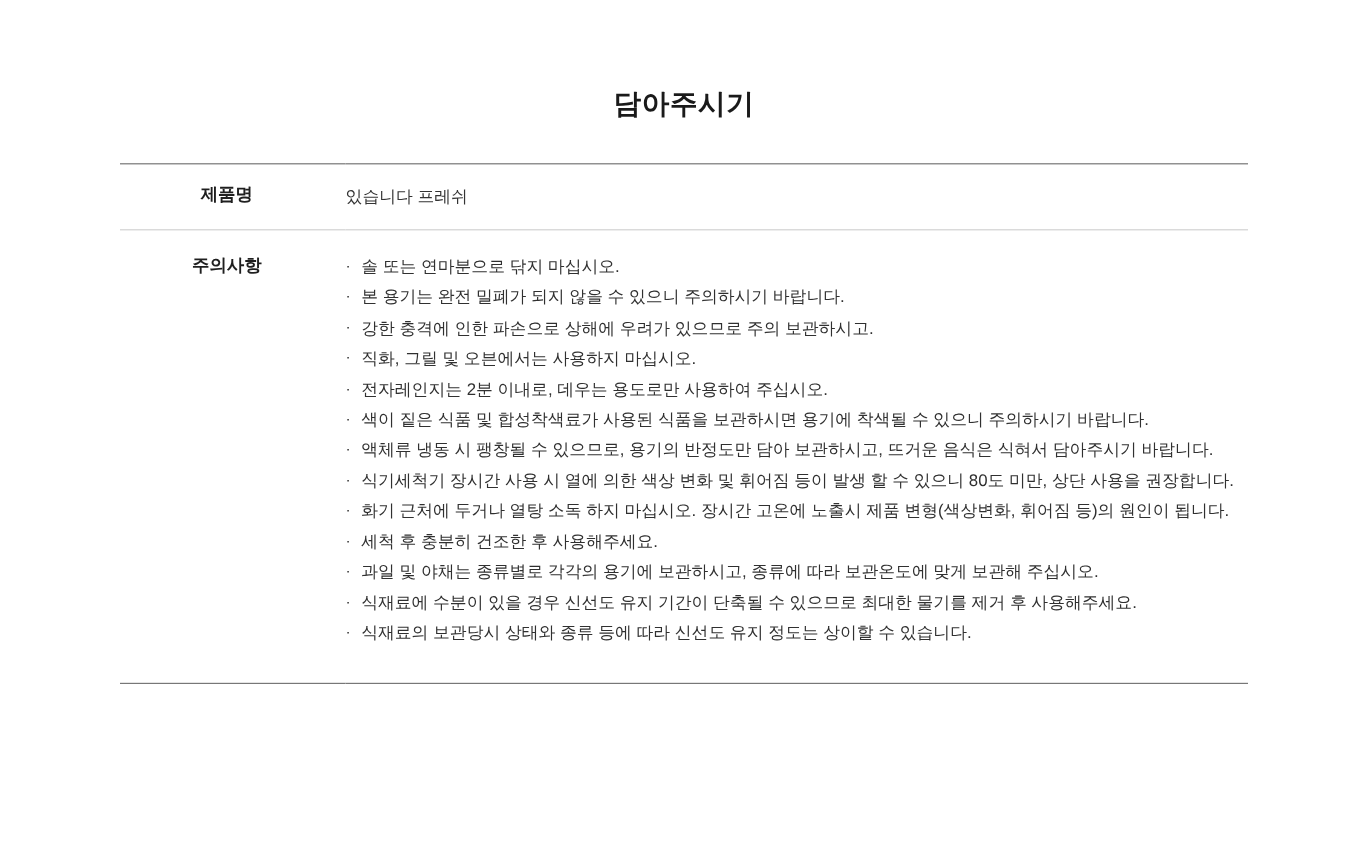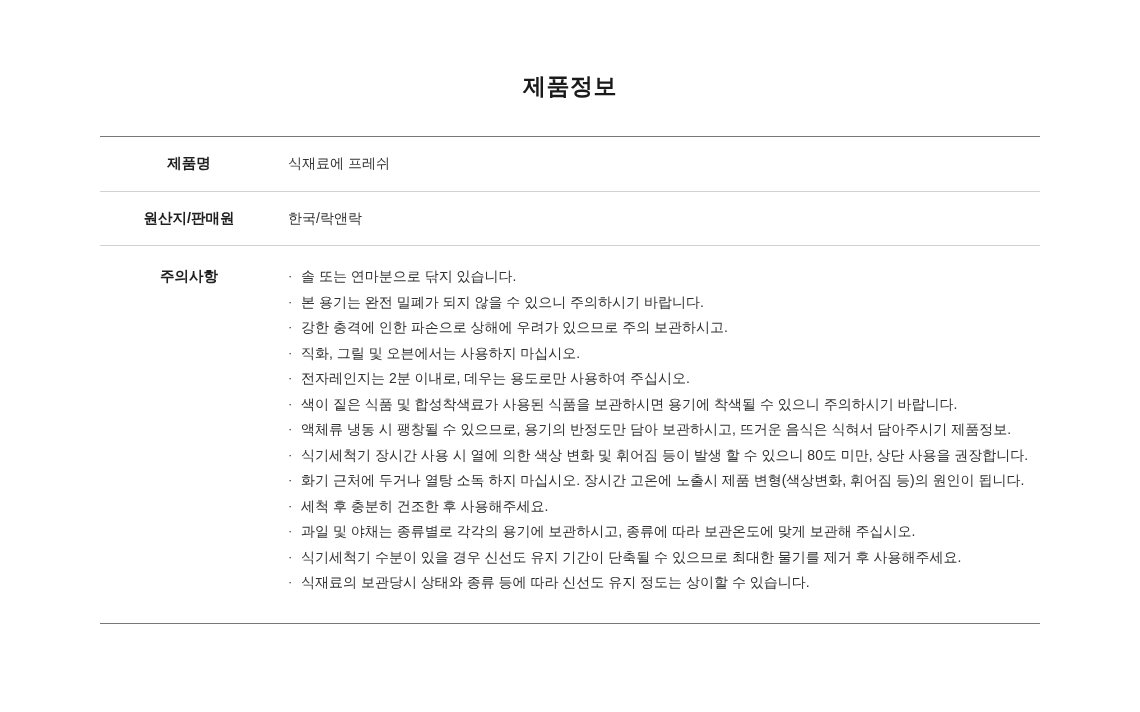--- a/index.html
+++ b/index.html
@@ -89,48 +89,44 @@
     top: 0;
     color: #303030;
     font-size: 13px;
   }
 </style>
 </head>
 <body>
 
 <div class="page">
 
-  <div class="doc-title">제품정보</div>
+  <div class="doc-title">담아주시기</div>
 
   <table class="spec-table">
     <tbody>
       <tr class="first-row">
         <th>제품명</th>
-        <td>식재료에 프레쉬</td>
-      </tr>
-      <tr>
-        <th>원산지/판매원</th>
-        <td>한국/락앤락</td>
+        <td>있습니다 프레쉬</td>
       </tr>
       <tr class="notes-row last-row">
         <th>주의사항</th>
         <td>
           <ul class="note-list">
-            <li><span class="bullet">·</span><span>솔 또는 연마분으로 닦지 있습니다.</span></li>
+            <li><span class="bullet">·</span><span>솔 또는 연마분으로 닦지 마십시오.</span></li>
             <li><span class="bullet">·</span><span>본 용기는 완전 밀폐가 되지 않을 수 있으니 주의하시기 바랍니다.</span></li>
             <li><span class="bullet">·</span><span>강한 충격에 인한 파손으로 상해에 우려가 있으므로 주의 보관하시고.</span></li>
             <li><span class="bullet">·</span><span>직화, 그릴 및 오븐에서는 사용하지 마십시오.</span></li>
             <li><span class="bullet">·</span><span>전자레인지는 2분 이내로, 데우는 용도로만 사용하여 주십시오.</span></li>
             <li><span class="bullet">·</span><span>색이 짙은 식품 및 합성착색료가 사용된 식품을 보관하시면 용기에 착색될 수 있으니 주의하시기 바랍니다.</span></li>
-            <li><span class="bullet">·</span><span>액체류 냉동 시 팽창될 수 있으므로, 용기의 반정도만 담아 보관하시고, 뜨거운 음식은 식혀서 담아주시기 제품정보.</span></li>
+            <li><span class="bullet">·</span><span>액체류 냉동 시 팽창될 수 있으므로, 용기의 반정도만 담아 보관하시고, 뜨거운 음식은 식혀서 담아주시기 바랍니다.</span></li>
             <li><span class="bullet">·</span><span>식기세척기 장시간 사용 시 열에 의한 색상 변화 및 휘어짐 등이 발생 할 수 있으니 80도 미만, 상단 사용을 권장합니다.</span></li>
             <li><span class="bullet">·</span><span>화기 근처에 두거나 열탕 소독 하지 마십시오. 장시간 고온에 노출시 제품 변형(색상변화, 휘어짐 등)의 원인이 됩니다.</span></li>
             <li><span class="bullet">·</span><span>세척 후 충분히 건조한 후 사용해주세요.</span></li>
             <li><span class="bullet">·</span><span>과일 및 야채는 종류별로 각각의 용기에 보관하시고, 종류에 따라 보관온도에 맞게 보관해 주십시오.</span></li>
-            <li><span class="bullet">·</span><span>식기세척기 수분이 있을 경우 신선도 유지 기간이 단축될 수 있으므로 최대한 물기를 제거 후 사용해주세요.</span></li>
+            <li><span class="bullet">·</span><span>식재료에 수분이 있을 경우 신선도 유지 기간이 단축될 수 있으므로 최대한 물기를 제거 후 사용해주세요.</span></li>
             <li><span class="bullet">·</span><span>식재료의 보관당시 상태와 종류 등에 따라 신선도 유지 정도는 상이할 수 있습니다.</span></li>
           </ul>
         </td>
       </tr>
     </tbody>
   </table>
 
 </div>
 
 </body></html>

